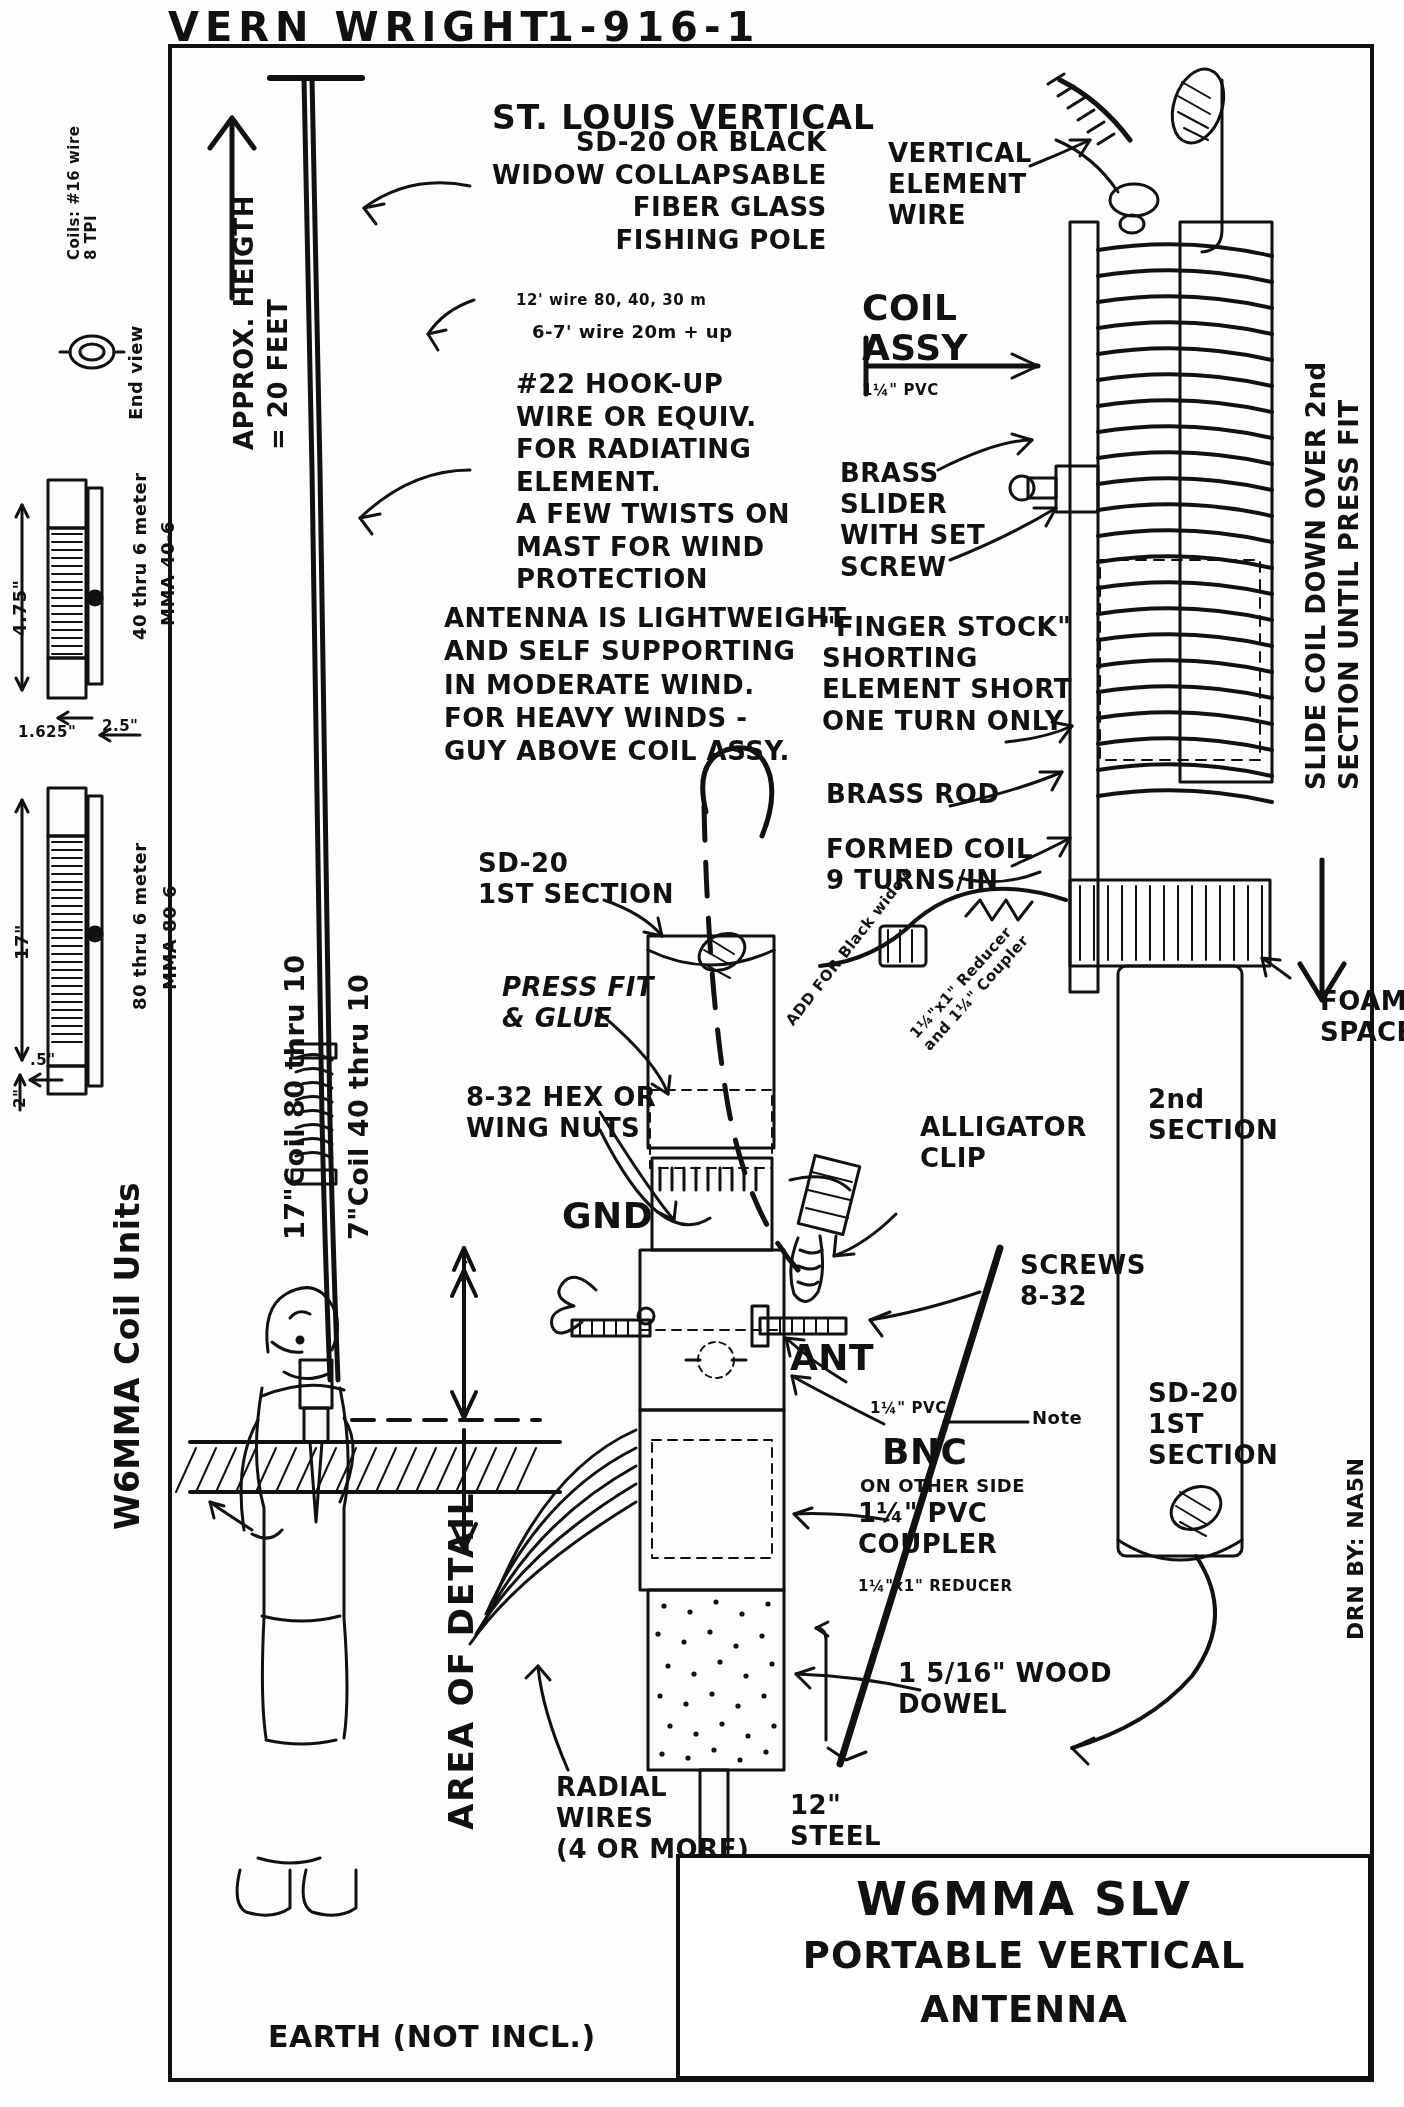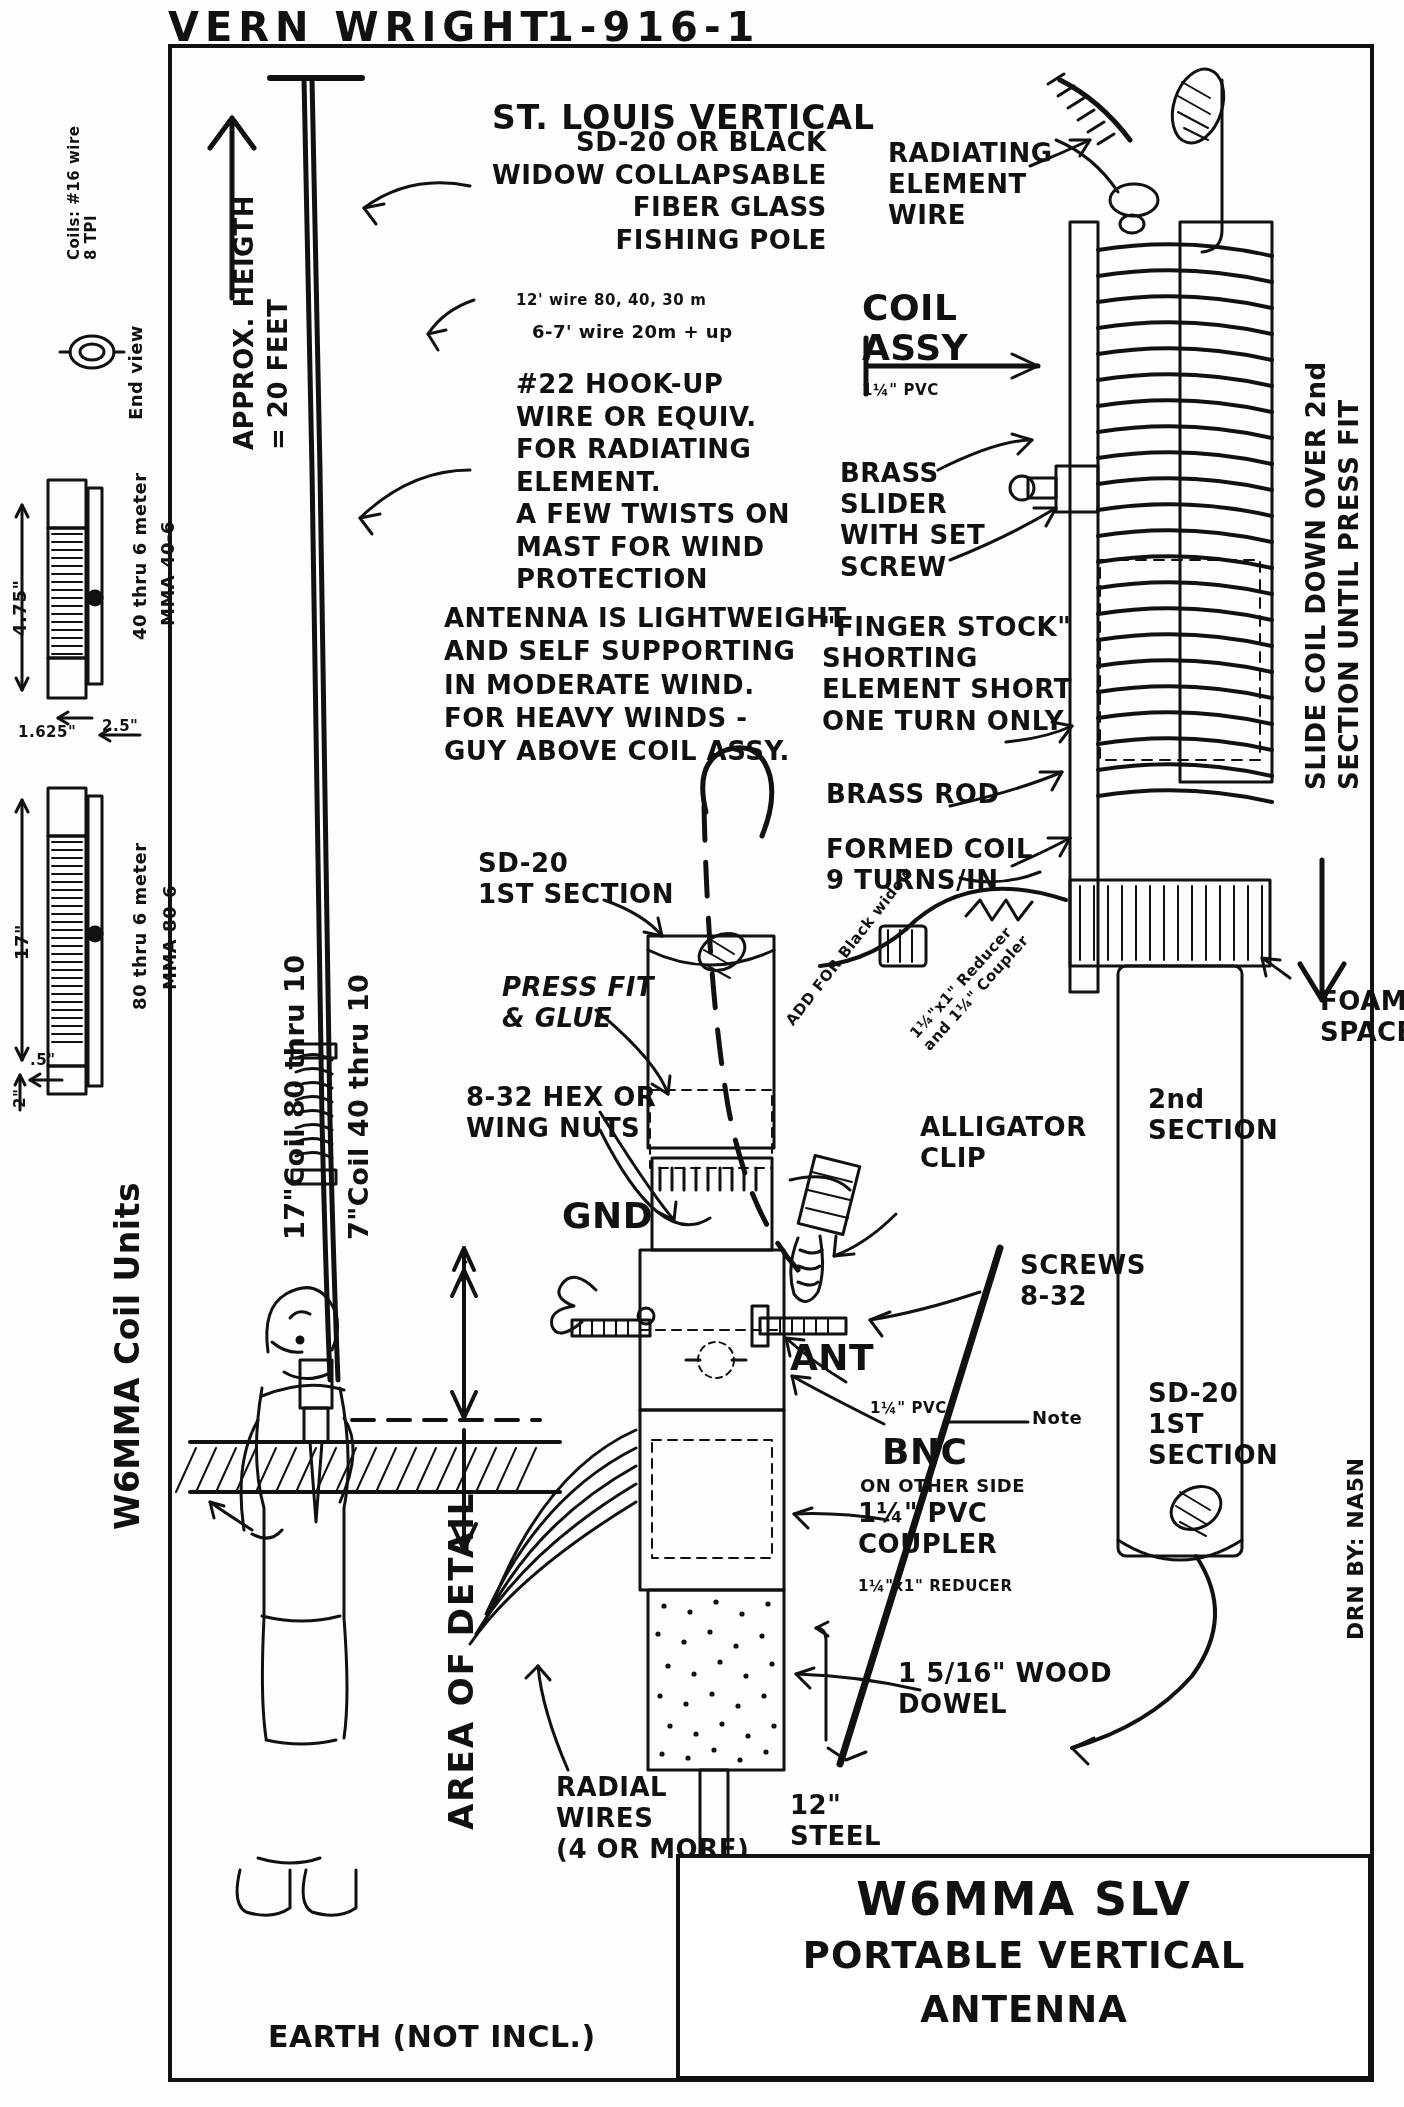--- a/index.html
+++ b/index.html
@@ -522,21 +522,21 @@
 FOR HEAVY WINDS -
 GUY ABOVE COIL ASSY.</div>
 
   <div class="t hand rot90" style="left:280px;top:1240px;font-size:27px;">17"Coil 80 thru 10</div>
   <div class="t hand rot90" style="left:344px;top:1240px;font-size:27px;">7"Coil 40 thru 10</div>
 
   <div class="t hand rot90" style="left:442px;top:1830px;font-size:34px;letter-spacing:2px;">AREA OF DETAIL</div>
 
   <div class="t hand" style="left:268px;top:2020px;font-size:30px;">EARTH (NOT INCL.)</div>
 
-  <div class="t hand lbl-l" style="left:888px;top:138px;line-height:1.2;">RADIATING
+  <div class="t hand lbl-l" style="left:888px;top:138px;line-height:1.2;">VERTICAL
 ELEMENT
 WIRE</div>
 
   <div class="t hand" style="left:862px;top:288px;font-size:36px;line-height:1.12;">COIL
 ASSY</div>
   <div class="t hand lbl" style="left:862px;top:382px;">1¼" PVC</div>
 
   <div class="t hand lbl-l" style="left:840px;top:458px;line-height:1.2;">BRASS
 SLIDER
 WITH SET

